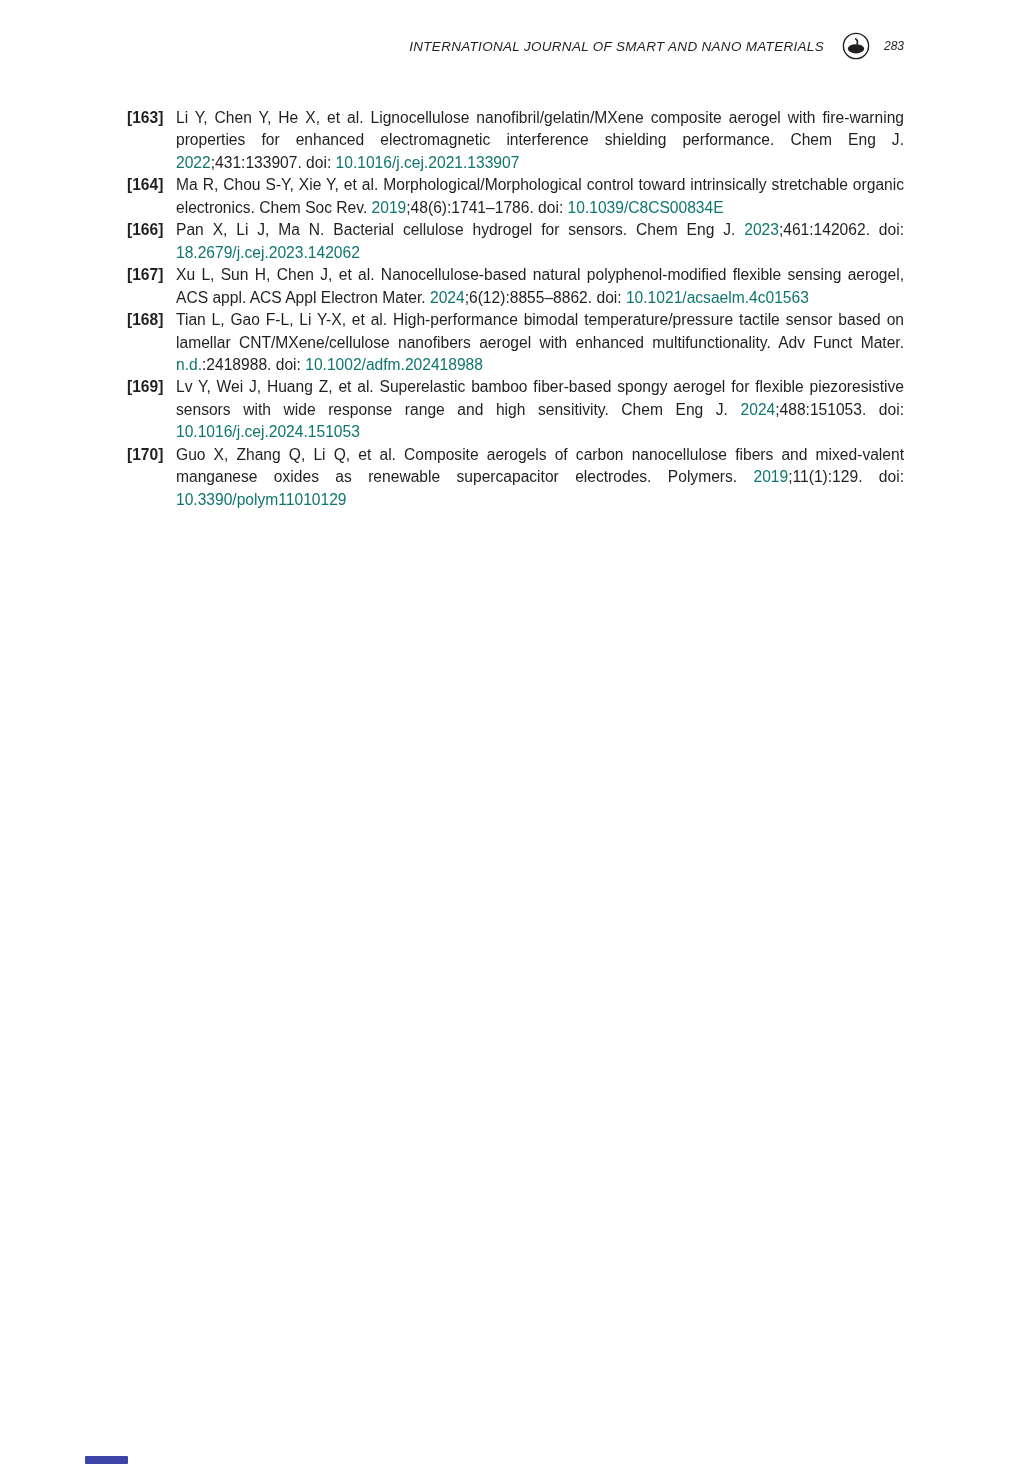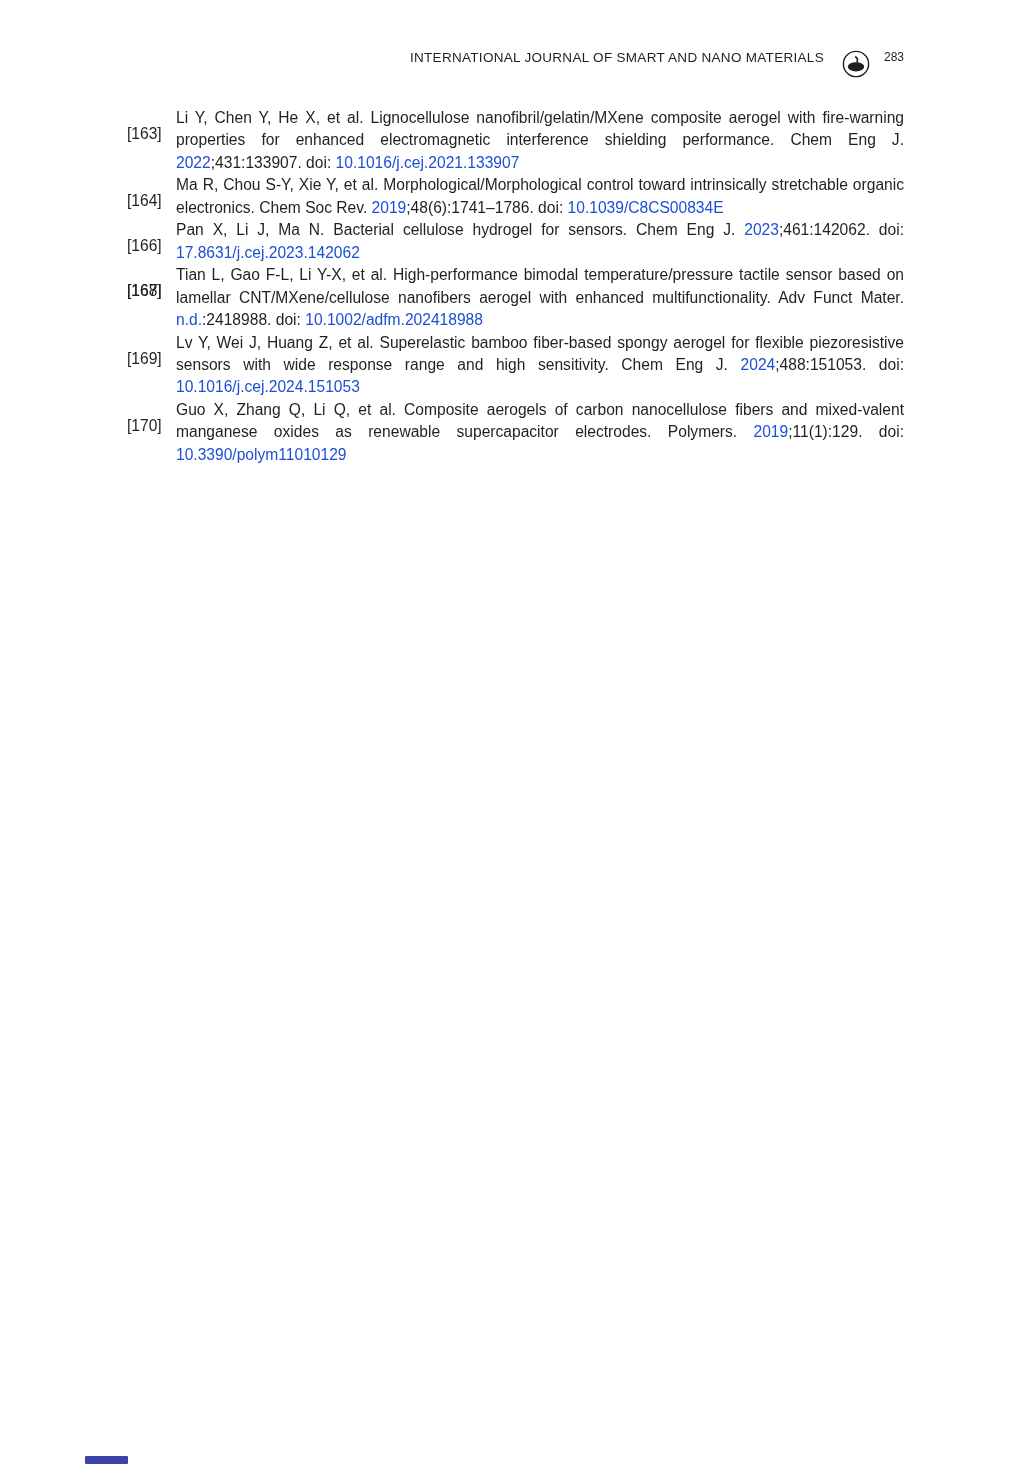--- a/index.html
+++ b/index.html
@@ -6,42 +6,43 @@
   body {
     width: 1028px; height: 1465px;
     background: #ffffff;
     font-family: "Liberation Sans", sans-serif;
     color: #231f20;
     position: relative;
     overflow: hidden;
   }
   .page-header {
     position: absolute;
-    top: 50px; left: 127px; width: 777px;
-    display: flex; justify-content: flex-end; align-items: flex-start;
+    top: 32px; left: 127px; width: 777px;
+    display: flex; justify-content: flex-end; align-items: center;
     font-size: 13.5px; letter-spacing: 0.3px;
     color: #231f20;
+    font-style: italic;
   }
   .journal-title { white-space: nowrap; }
   .logo { margin: 0 14px 0 18px; width: 28px; height: 28px; display: inline-block; }
   .logo svg { display: block; }
   .page-number { font-size: 12px; letter-spacing: 0; }
   .refs {
     position: absolute;
     top: 107px; left: 127px; width: 777px;
   }
   .ref {
     position: relative;
     padding-left: 49px;
     font-size: 15.6px;
     line-height: 22.45px;
     text-align: justify;
   }
-  .ref-num { position: absolute; left: 0; top: 16px; }
-  .doi-link { color: #1d4ed8; text-decoration: none; cursor: pointer; }
+  .ref-num { position: absolute; left: 0; top: 0; font-weight: bold; }
+  .doi-link { color: #0f766e; text-decoration: none; cursor: pointer; }
   .bottom-marker {
     position: absolute;
     left: 85px; top: 1456px;
     width: 43px; height: 8px;
     background: #3c44a8;
     border-radius: 1px;
   }
 </style>
 </head>
 <body>
@@ -54,20 +55,20 @@
       <ellipse cx="14" cy="16.8" rx="8.2" ry="4.6" fill="#231f20"></ellipse>
       <path d="M13.2 6.5 q3.6 2.2 1.6 6.2" fill="none" stroke="#231f20" stroke-width="1.6"></path>
     </svg>
   </span>
   <span class="page-number">283</span>
 </div>
 
 <div class="refs">
     <div class="ref"><span class="ref-num">[163]</span><span><span>Li Y, Chen Y, He X, et al. Lignocellulose nanofibril/gelatin/MXene composite aerogel with fire-warning properties for enhanced electromagnetic interference shielding performance. Chem Eng J. </span><span class="doi-link">2022</span><span>;431:133907. doi: </span><span class="doi-link">10.1016/j.cej.2021.133907</span></span></div>
     <div class="ref"><span class="ref-num">[164]</span><span><span>Ma R, Chou S-Y, Xie Y, et al. Morphological/Morphological control toward intrinsically stretchable organic electronics. Chem Soc Rev. </span><span class="doi-link">2019</span><span>;48(6):1741–1786. doi: </span><span class="doi-link">10.1039/C8CS00834E</span></span></div>
-    <div class="ref"><span class="ref-num">[166]</span><span><span>Pan X, Li J, Ma N. Bacterial cellulose hydrogel for sensors. Chem Eng J. </span><span class="doi-link">2023</span><span>;461:142062. doi: </span><span class="doi-link">17.8631/j.cej.2023.142062</span></span></div>
-    <div class="ref"><span class="ref-num">[167]</span></div>
+    <div class="ref"><span class="ref-num">[166]</span><span><span>Pan X, Li J, Ma N. Bacterial cellulose hydrogel for sensors. Chem Eng J. </span><span class="doi-link">2023</span><span>;461:142062. doi: </span><span class="doi-link">18.2679/j.cej.2023.142062</span></span></div>
+    <div class="ref"><span class="ref-num">[167]</span><span><span>Xu L, Sun H, Chen J, et al. Nanocellulose-based natural polyphenol-modified flexible sensing aerogel, ACS appl. ACS Appl Electron Mater. </span><span class="doi-link">2024</span><span>;6(12):8855–8862. doi: </span><span class="doi-link">10.1021/acsaelm.4c01563</span></span></div>
     <div class="ref"><span class="ref-num">[168]</span><span><span>Tian L, Gao F-L, Li Y-X, et al. High-performance bimodal temperature/pressure tactile sensor based on lamellar CNT/MXene/cellulose nanofibers aerogel with enhanced multifunctionality. Adv Funct Mater. </span><span class="doi-link">n.d.</span><span>:2418988. doi: </span><span class="doi-link">10.1002/adfm.202418988</span></span></div>
     <div class="ref"><span class="ref-num">[169]</span><span><span>Lv Y, Wei J, Huang Z, et al. Superelastic bamboo fiber-based spongy aerogel for flexible piezoresistive sensors with wide response range and high sensitivity. Chem Eng J. </span><span class="doi-link">2024</span><span>;488:151053. doi: </span><span class="doi-link">10.1016/j.cej.2024.151053</span></span></div>
     <div class="ref"><span class="ref-num">[170]</span><span><span>Guo X, Zhang Q, Li Q, et al. Composite aerogels of carbon nanocellulose fibers and mixed-valent manganese oxides as renewable supercapacitor electrodes. Polymers. </span><span class="doi-link">2019</span><span>;11(1):129. doi: </span><span class="doi-link">10.3390/polym11010129</span></span></div>
   </div>
 
 <div class="bottom-marker"></div>
 
 </body></html>

